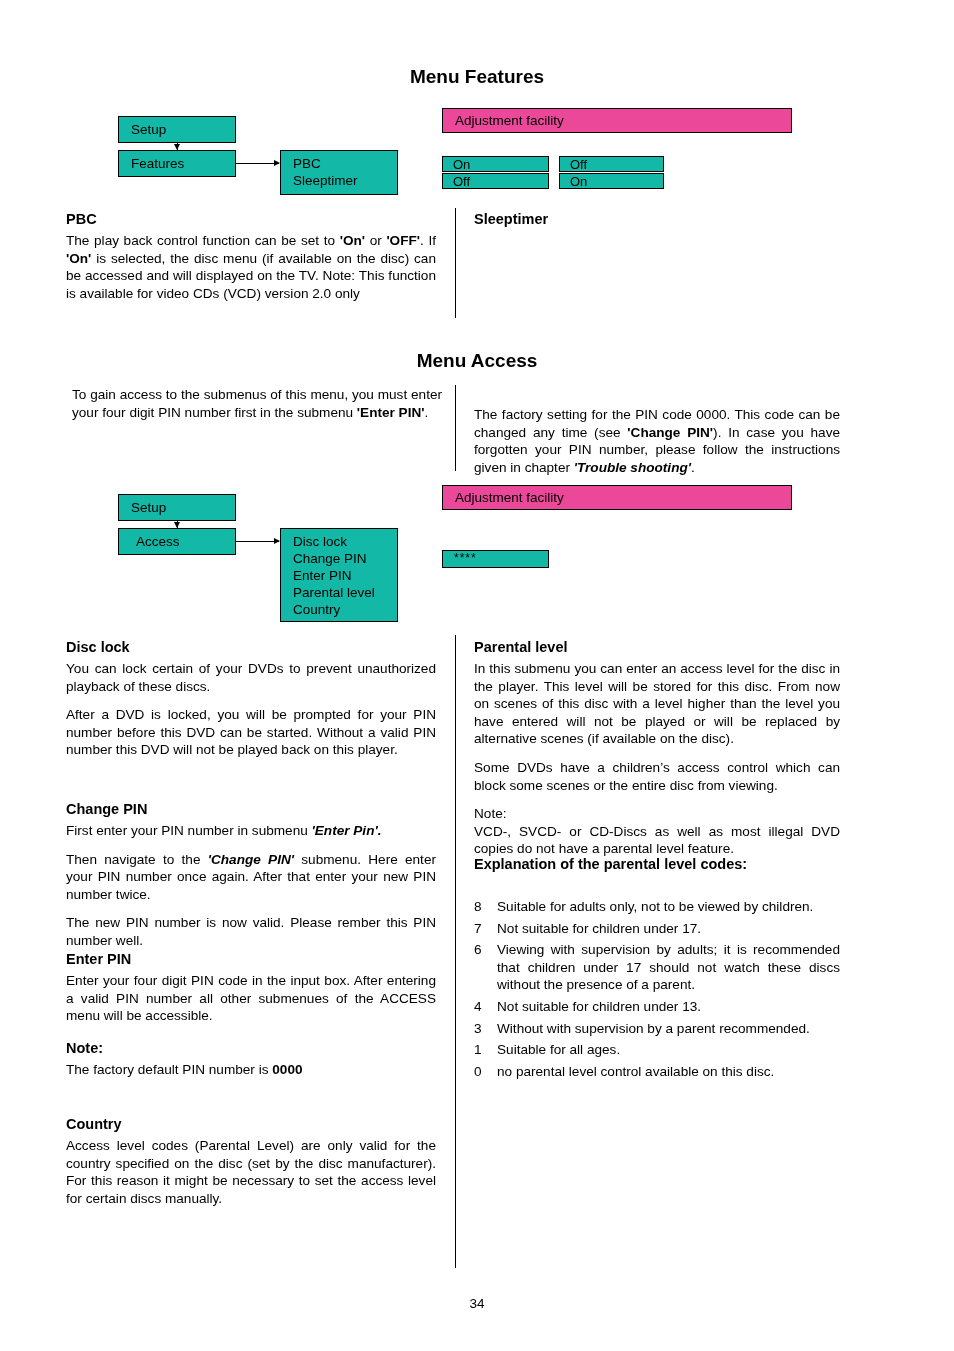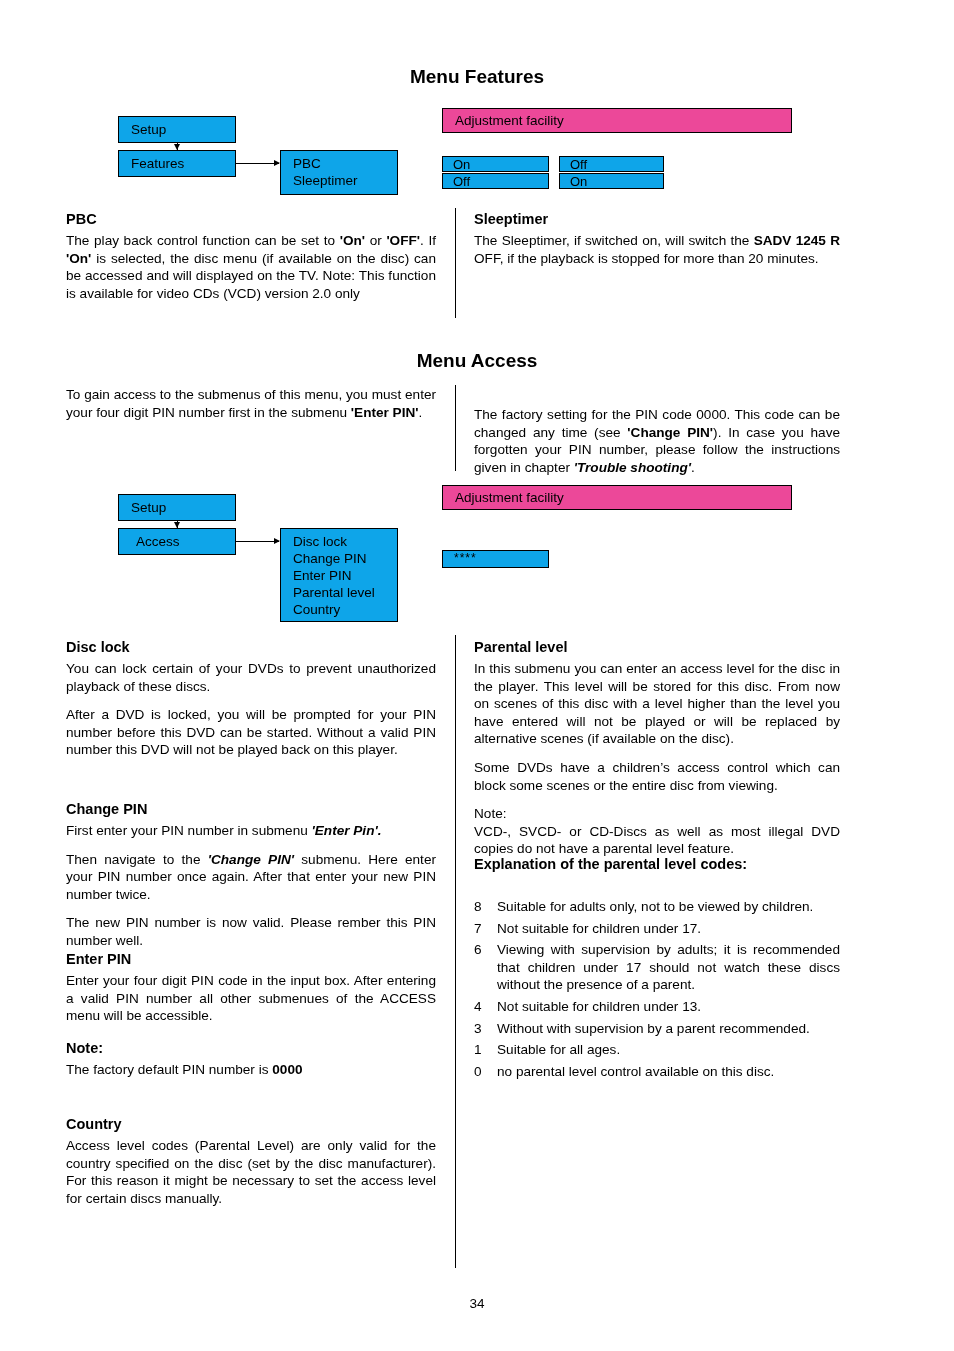--- a/index.html
+++ b/index.html
@@ -35,21 +35,21 @@
     letter-spacing: 0px;
   }
   #title-features { top: 66px; }
   #title-access  { top: 350px; }
 
   
   .dbox {
     position: absolute;
     border: 1px solid #000;
     box-sizing: border-box;
-    background: #0ea5e9;
+    background: #14b8a6;
     font-size: 13.5px;
     line-height: 17px;
     padding: 4px 0 4px 12px;
   }
   .dbox.grey {
     background: #ec4899;
   }
   .dbox .dline { display: block; white-space: nowrap; }
 
   
@@ -186,28 +186,27 @@
 
   <div class="divider" style="top:208px; height:110px;"></div>
 
   <div class="txtblock" style="left:66px; top:210px; width:370px;">
     <h3>PBC</h3>
     <p class="last">The play back control function can be set to <b>'On'</b> or <b>'OFF'</b>. If <b>'On'</b> is selected, the disc menu (if available on the disc) can be accessed and will displayed on the TV. Note: This function is available for video CDs (VCD) version 2.0 only</p>
   </div>
 
   <div class="txtblock" style="left:474px; top:210px; width:366px;">
     <h3>Sleeptimer</h3>
-    <p class="last">The Sleeptimer, if switched on, will switch the <b>SADV 1245 R</b> OFF, if the playback is stopped for more than 20 minutes.</p>
   </div>
 
   <div class="section-title" id="title-access">Menu Access</div>
 
   <div class="divider" style="top:385px; height:86px;"></div>
 
-  <div class="txtblock" style="left:66px; top:386px; width:370px;">
+  <div class="txtblock" style="left:72px; top:386px; width:370px;">
     <p class="last">To gain access to the submenus of this menu, you must enter your four digit PIN number first in the submenu <b>'Enter PIN'</b>.</p>
   </div>
 
   <div class="txtblock" style="left:474px; top:406px; width:366px;">
     <p class="last">The factory setting for the PIN code 0000. This code can be changed any time (see <b>'Change PIN'</b>). In case you have forgotten your PIN number, please follow the instructions given in chapter <i class="bi">'Trouble shooting'</i>.</p>
   </div>
 
   <div>
 
     <div class="dbox" style="left:118px; top:494px; width:118px; height:27px;">

